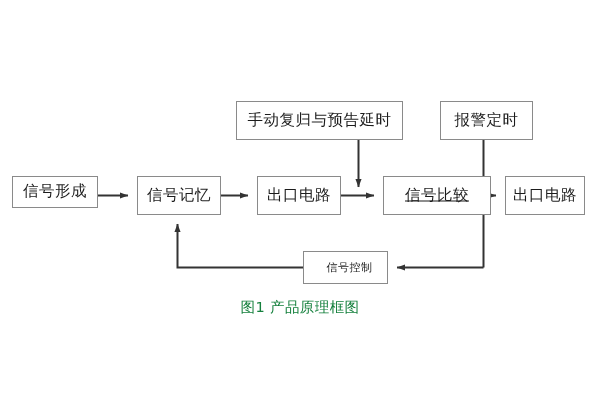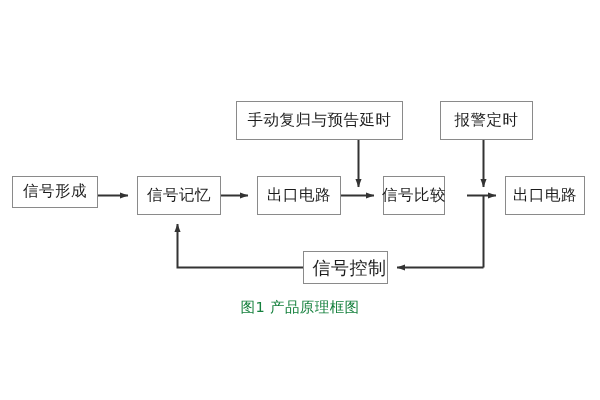--- a/index.html
+++ b/index.html
@@ -41,27 +41,27 @@
     z-index: 3;
   }
   .node-label {
     display: block;
     transform: translateY(-0.5px);
   }
   
   #node-signal-form     { left: 12px;  top: 176px; width: 86px;  height: 32px; }
   #node-signal-memory   { left: 137px; top: 176px; width: 84px;  height: 39px; }
   #node-signal-amplify  { left: 257px; top: 176px; width: 84px;  height: 39px; }
-  #node-signal-compare  { left: 383px; top: 176px; width: 62px;  height: 39px; }
+  #node-signal-compare  { left: 383px; top: 176px; width: 108px;  height: 39px; text-decoration: underline; }
   #node-output-circuit  { left: 505px; top: 176px; width: 80px;  height: 39px; }
   
   #node-manual-reset    { left: 236px; top: 101px; width: 167px; height: 39px; }
   #node-alarm-timer     { left: 440px; top: 101px; width: 93px;  height: 39px; }
   
-  #node-signal-control  { left: 303px; top: 251px; width: 85px;  height: 33px; font-size: 18px; padding-left: 8px; }
+  #node-signal-control  { left: 303px; top: 251px; width: 85px;  height: 33px; font-size: 11px; padding-left: 8px; }
 
   #figure-caption {
     position: absolute;
     left: 0;
     top: 298px;
     width: 600px;
     text-align: center;
     color: #15803d;
     font-size: 14.5px;
     letter-spacing: 0.4px;

